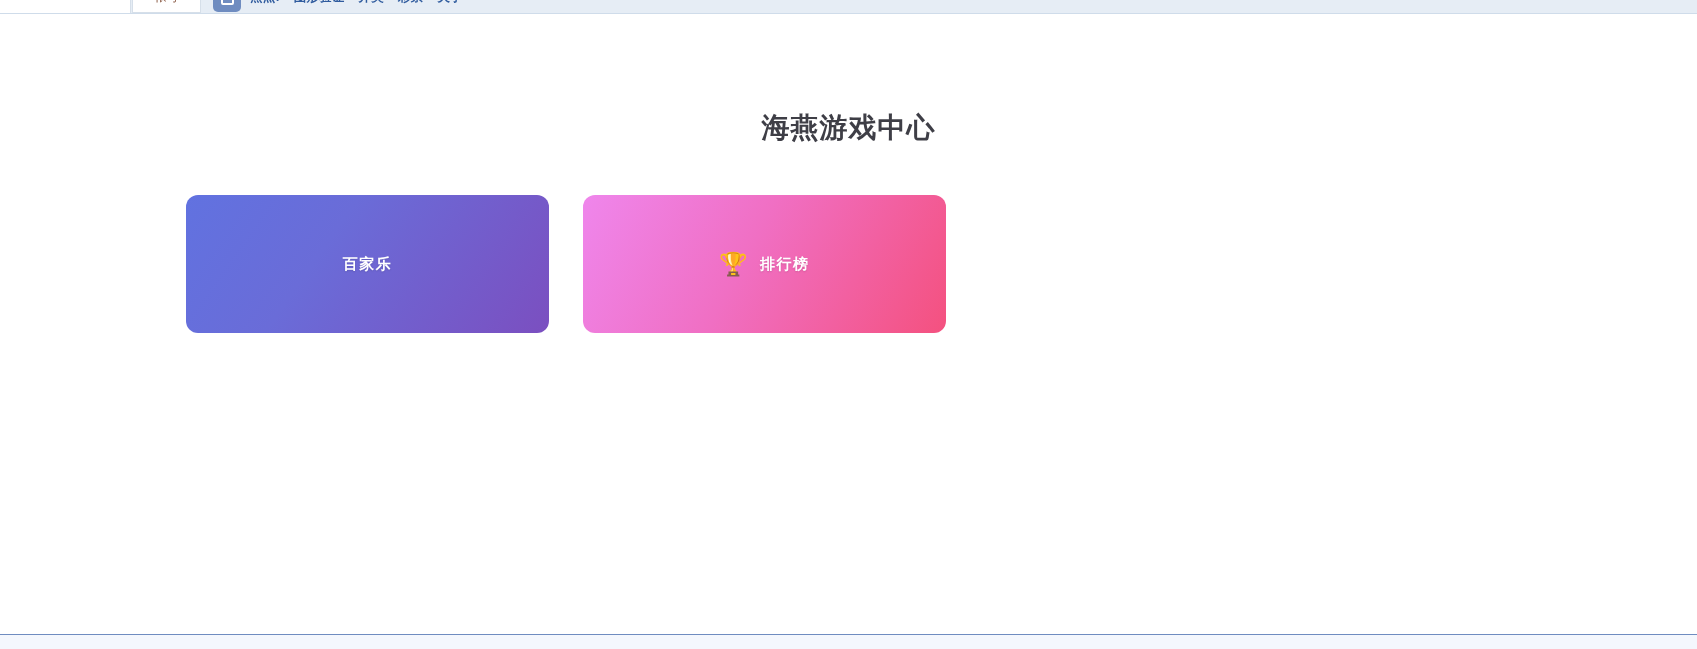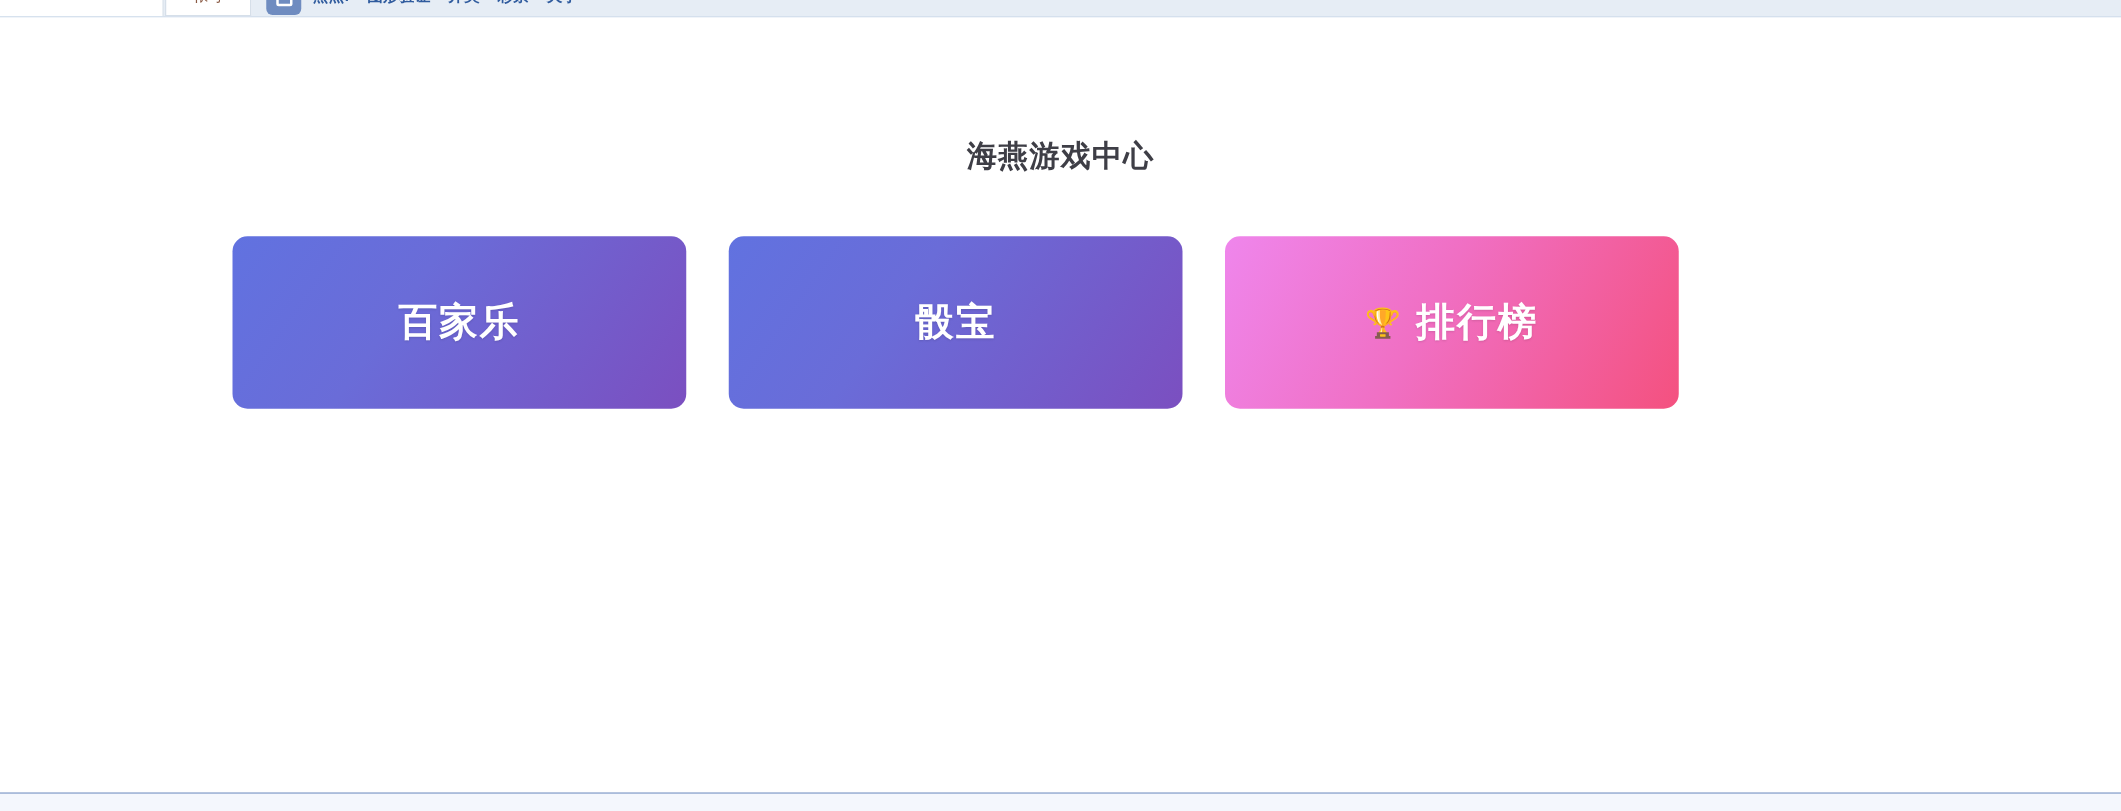--- a/index.html
+++ b/index.html
@@ -98,21 +98,21 @@
     position: absolute;
     top: 14px;
     left: 0;
     width: 1697px;
     height: 620px;
     background: #ffffff;
   }
 
   .page-title {
     text-align: center;
-    font-size: 24px;
+    font-size: 28px;
     font-weight: bold;
     color: #3e3e46;
     letter-spacing: 1px;
     margin-top: 95px;
   }
 
   .card-grid {
     margin-top: 48px;
     padding-left: 186px;
     padding-right: 186px;
@@ -128,21 +128,21 @@
     border-radius: 12px;
     display: flex;
     align-items: center;
     justify-content: center;
     gap: 12px;
     cursor: pointer;
     user-select: none;
   }
 
   .game-card-label {
-    font-size: 31px;
+    font-size: 15px;
     font-weight: bold;
     color: #ffffff;
     letter-spacing: 1.5px;
     text-shadow: 0 1px 2px rgba(0,0,0,.13);
     font-family: Liberation Mono, monospace;
   }
 
   .card-purple {
     background: linear-gradient(125deg, #6172e0 0%, #6a6cd8 38%, #7b4fc0 100%);
   }
@@ -197,23 +197,20 @@
 
   <h1 class="page-title">海燕游戏中心</h1>
 
   <div class="card-grid">
 
     <div class="game-card card-purple">
       <span class="game-card-label">百家乐</span>
     </div>
 
 
-    <div class="game-card card-purple">
-      <span class="game-card-label">骰宝</span>
-    </div>
 
     <div class="game-card card-pink">
       <span class="trophy-icon">🏆</span>
       <span class="game-card-label">排行榜</span>
     </div>
 
   </div>
 </div>
 
 <div class="bottom-rule"></div>

